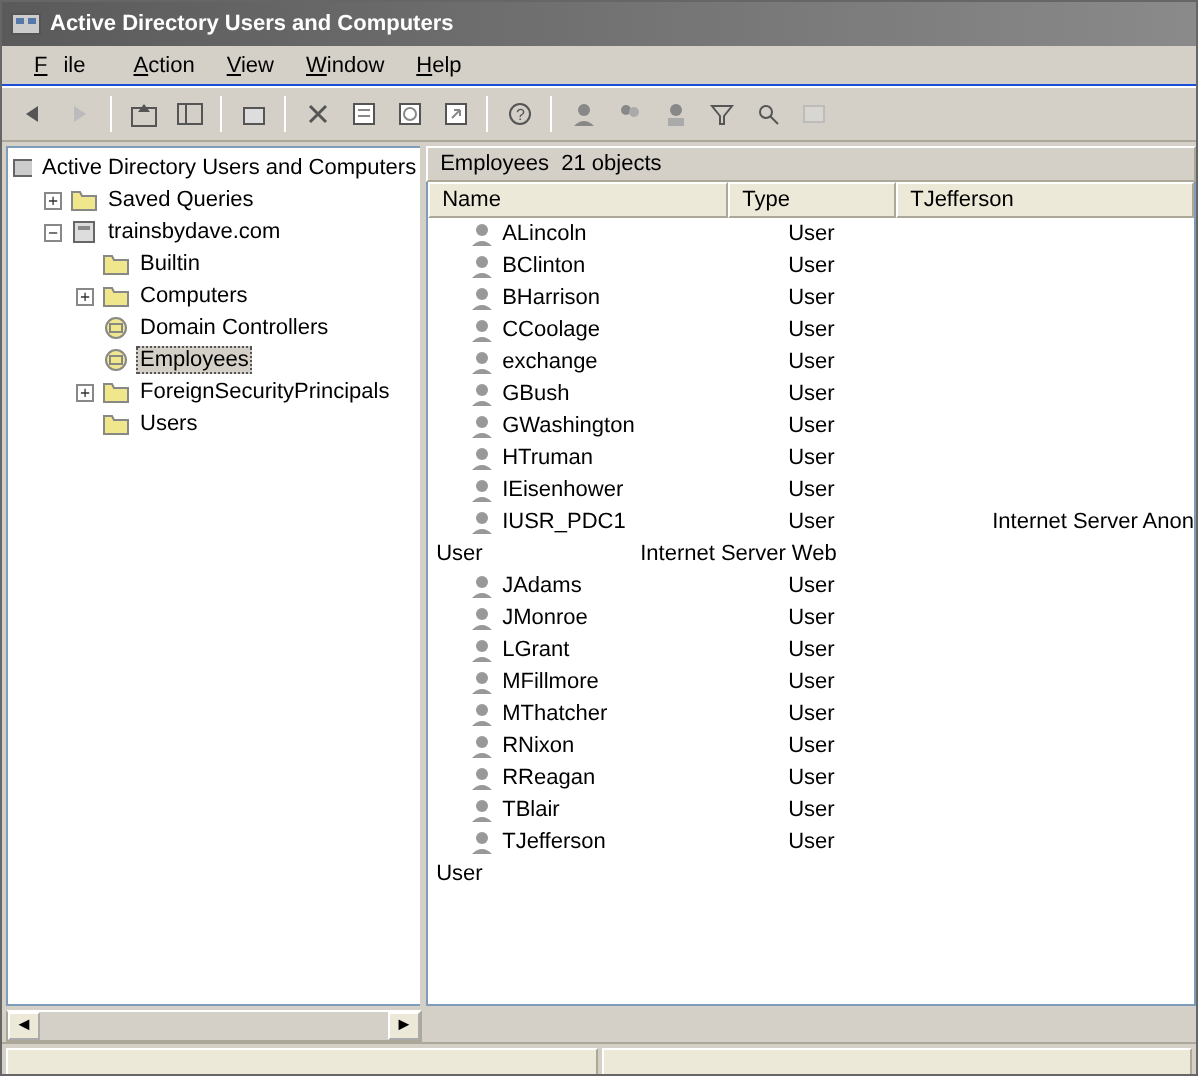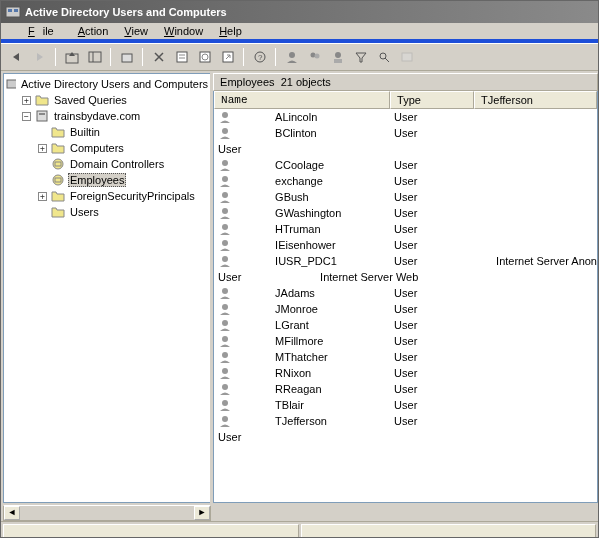--- a/index.html
+++ b/index.html
@@ -22,22 +22,22 @@
     align-items: center;
     font-weight: bold;
     padding-left: 4px;
   }
   .titlebar svg { margin-right: 4px; }
   .menubar {
     height: 20px;
     background: #d4d0c8;
     display: flex;
     align-items: center;
-    border-bottom: 4px solid #1d4ed8;
-    padding-left: 19px;
+    border-bottom: 1px solid #1d4ed8;
+    padding-left: 8px;
   }
   .menubar span {
     padding: 2px 8px;
     cursor: default;
   }
   .menubar span u { text-decoration: underline; }
   .toolbar {
     height: 28px;
     background: #d4d0c8;
     border-top: 1px solid #fff;
@@ -136,30 +136,30 @@
     background: #ece9d8;
   }
   .col-header {
     background: #ece9d8;
     border-right: 1px solid #aca899;
     border-bottom: 1px solid #aca899;
     border-top: 1px solid #fff;
     border-left: 1px solid #fff;
     padding: 2px 6px;
   }
-  .col-name { width: 176px; font-family: Liberation Mono, monospace; }
+  .col-name { width: 150px; }
   .col-type { width: 84px; }
   .col-desc { flex: 1; }
   .rows { overflow-y: auto; }
   .row {
     display: flex;
     height: 16px;
     align-items: center;
   }
-  .cell-name { width: 176px; padding-left: 4px; display: flex; align-items: center; gap: 40px; }
+  .cell-name { width: 176px; padding-left: 20px; display: flex; align-items: center; }
   .cell-name svg { margin-right: 3px; flex-shrink: 0; }
   .cell-type { width: 102px; padding-left: 4px; }
   .cell-desc { flex: 1; padding-left: 4px; white-space: nowrap; overflow: hidden; }
   .hscroll {
     height: 16px;
     background: #d4d0c8;
     border: 1px solid #aca899;
     border-top-color: #fff;
     display: flex;
     align-items: center;
@@ -412,20 +412,27 @@
               <svg class="ico" width="14" height="14">
                 <circle cx="7" cy="5" r="3" fill="#999"></circle>
                 <path d="M2 13 Q7 8 12 13 Z" fill="#999"></path>
               </svg>
               <span>BClinton</span>
             </div>
             <div class="cell-type">User</div>
             <div class="cell-desc"></div>
           </div>
           <div class="row">
+            <div class="cell-name">
+              <svg class="ico" width="14" height="14">
+                <circle cx="7" cy="5" r="3" fill="#999"></circle>
+                <path d="M2 13 Q7 8 12 13 Z" fill="#999"></path>
+              </svg>
+              <span>BHarrison</span>
+            </div>
             <div class="cell-type">User</div>
             <div class="cell-desc"></div>
           </div>
           <div class="row">
             <div class="cell-name">
               <svg class="ico" width="14" height="14">
                 <circle cx="7" cy="5" r="3" fill="#999"></circle>
                 <path d="M2 13 Q7 8 12 13 Z" fill="#999"></path>
               </svg>
               <span>CCoolage</span>

